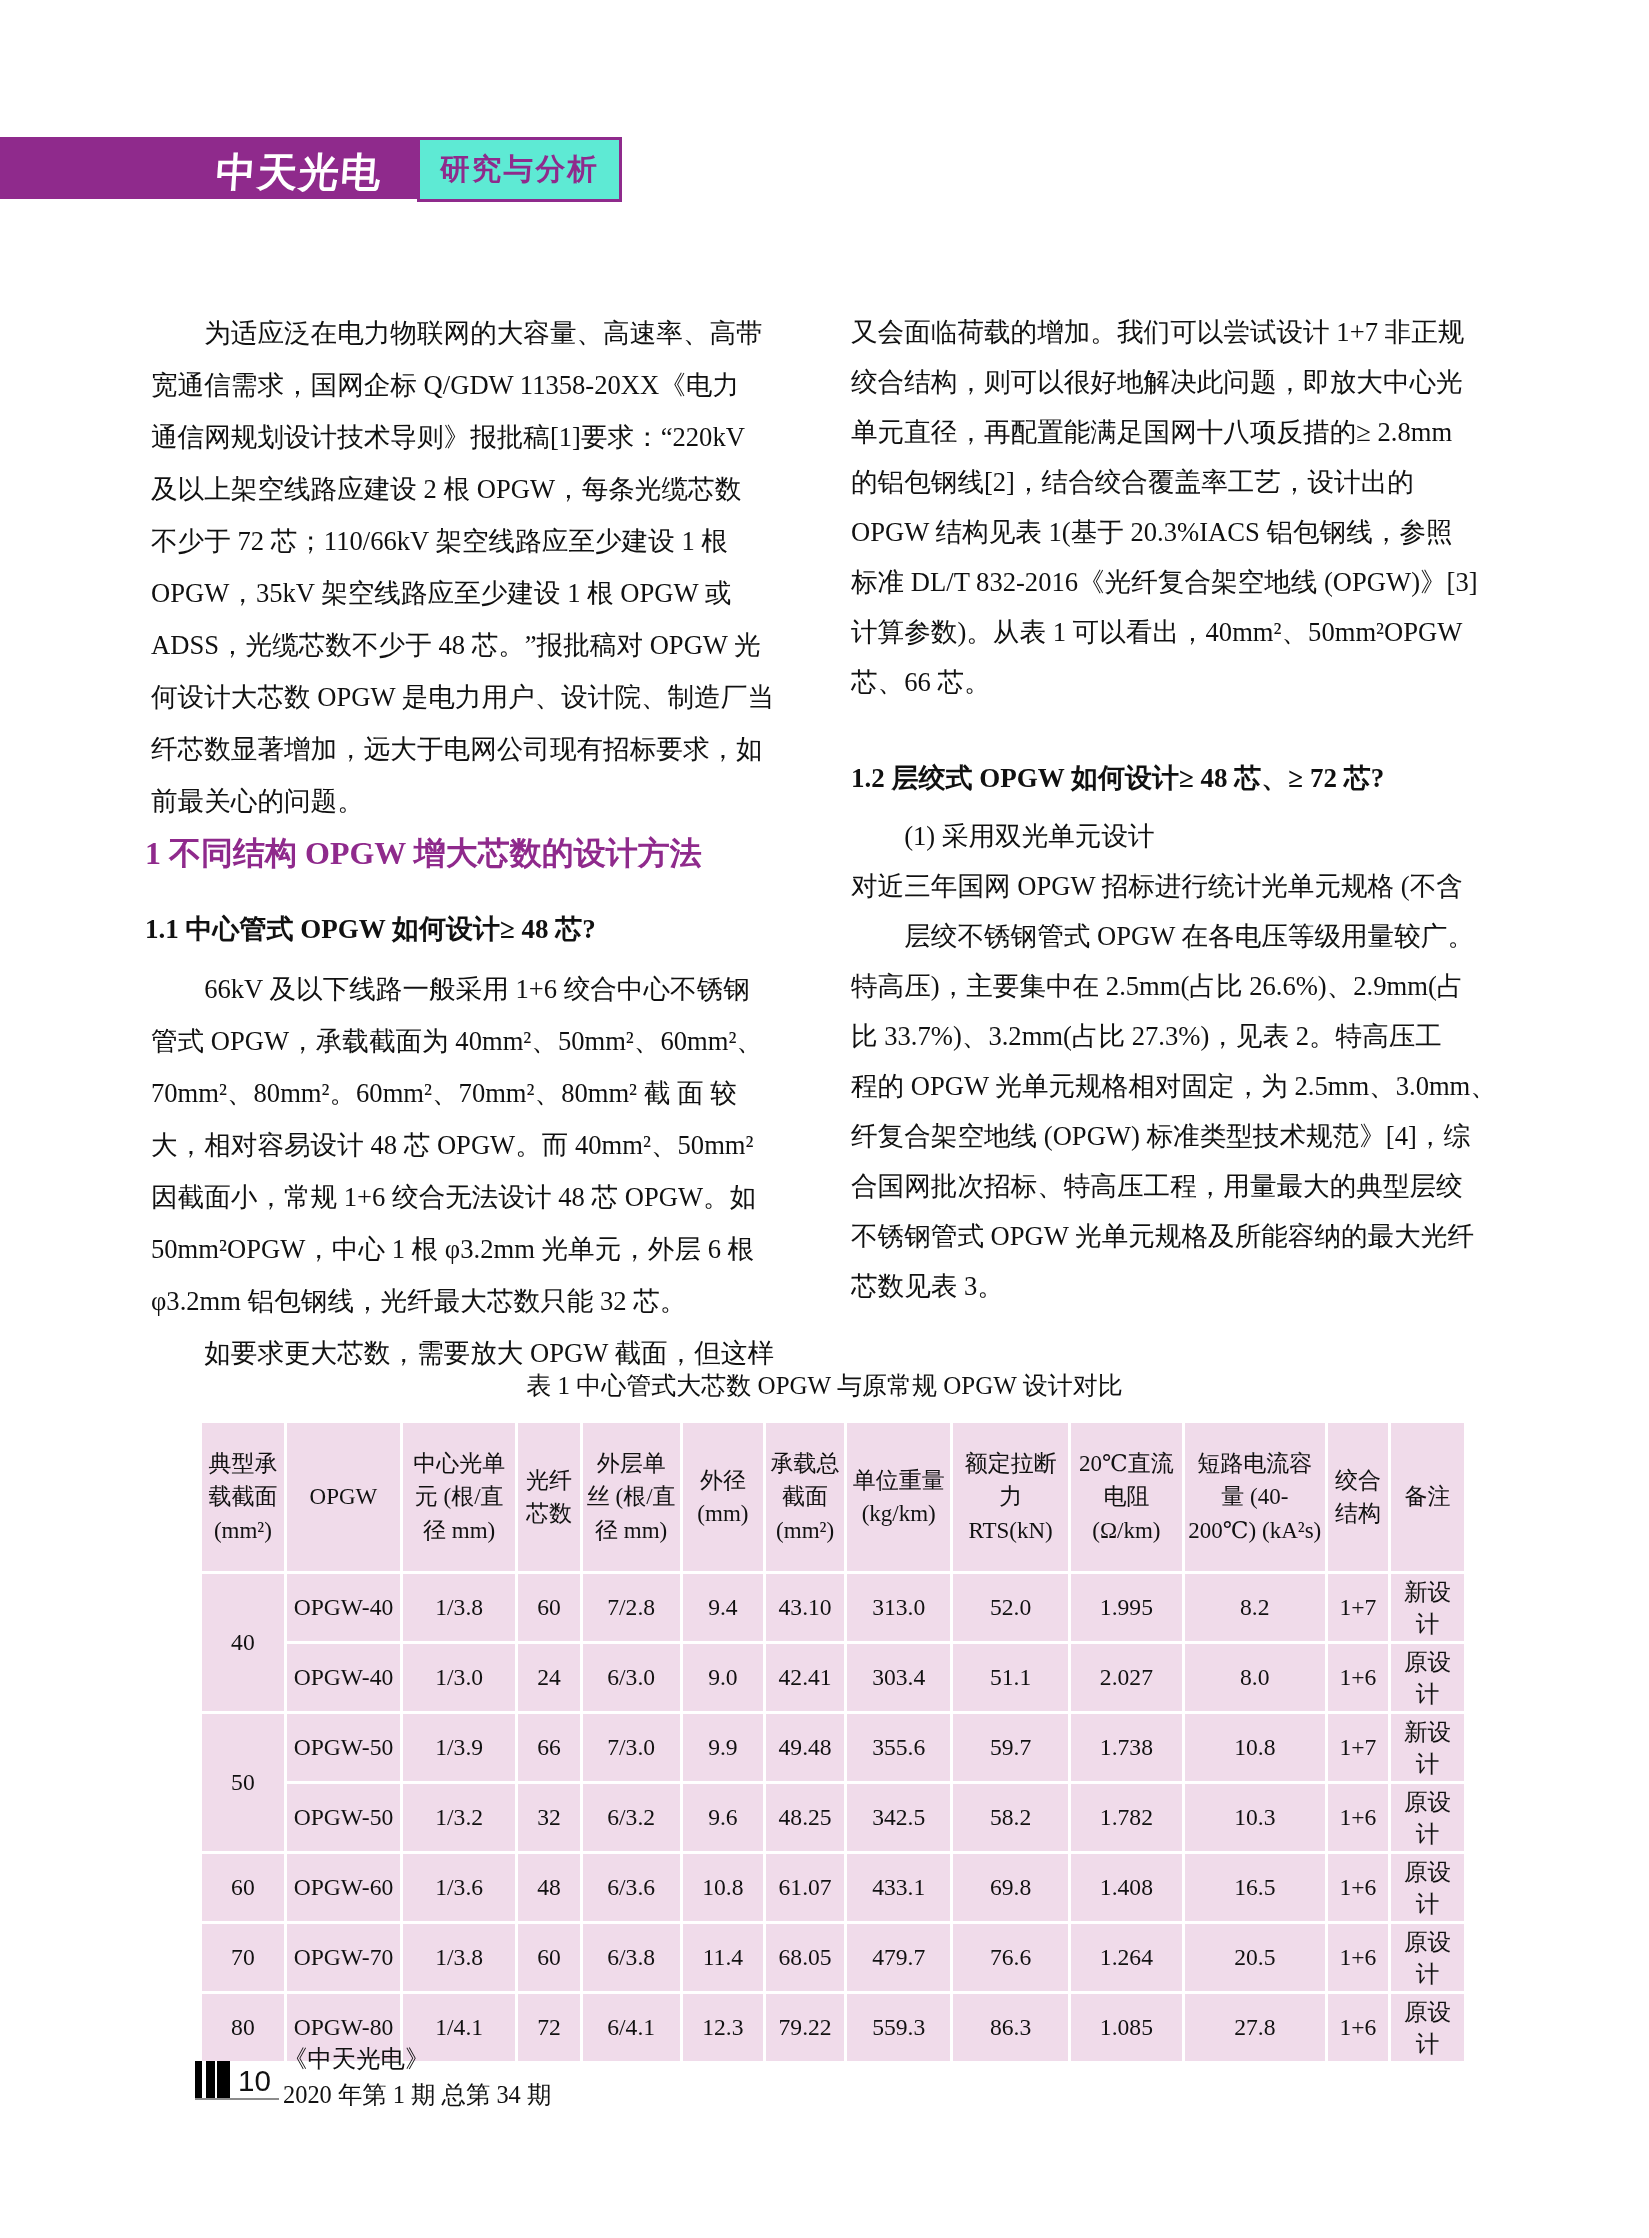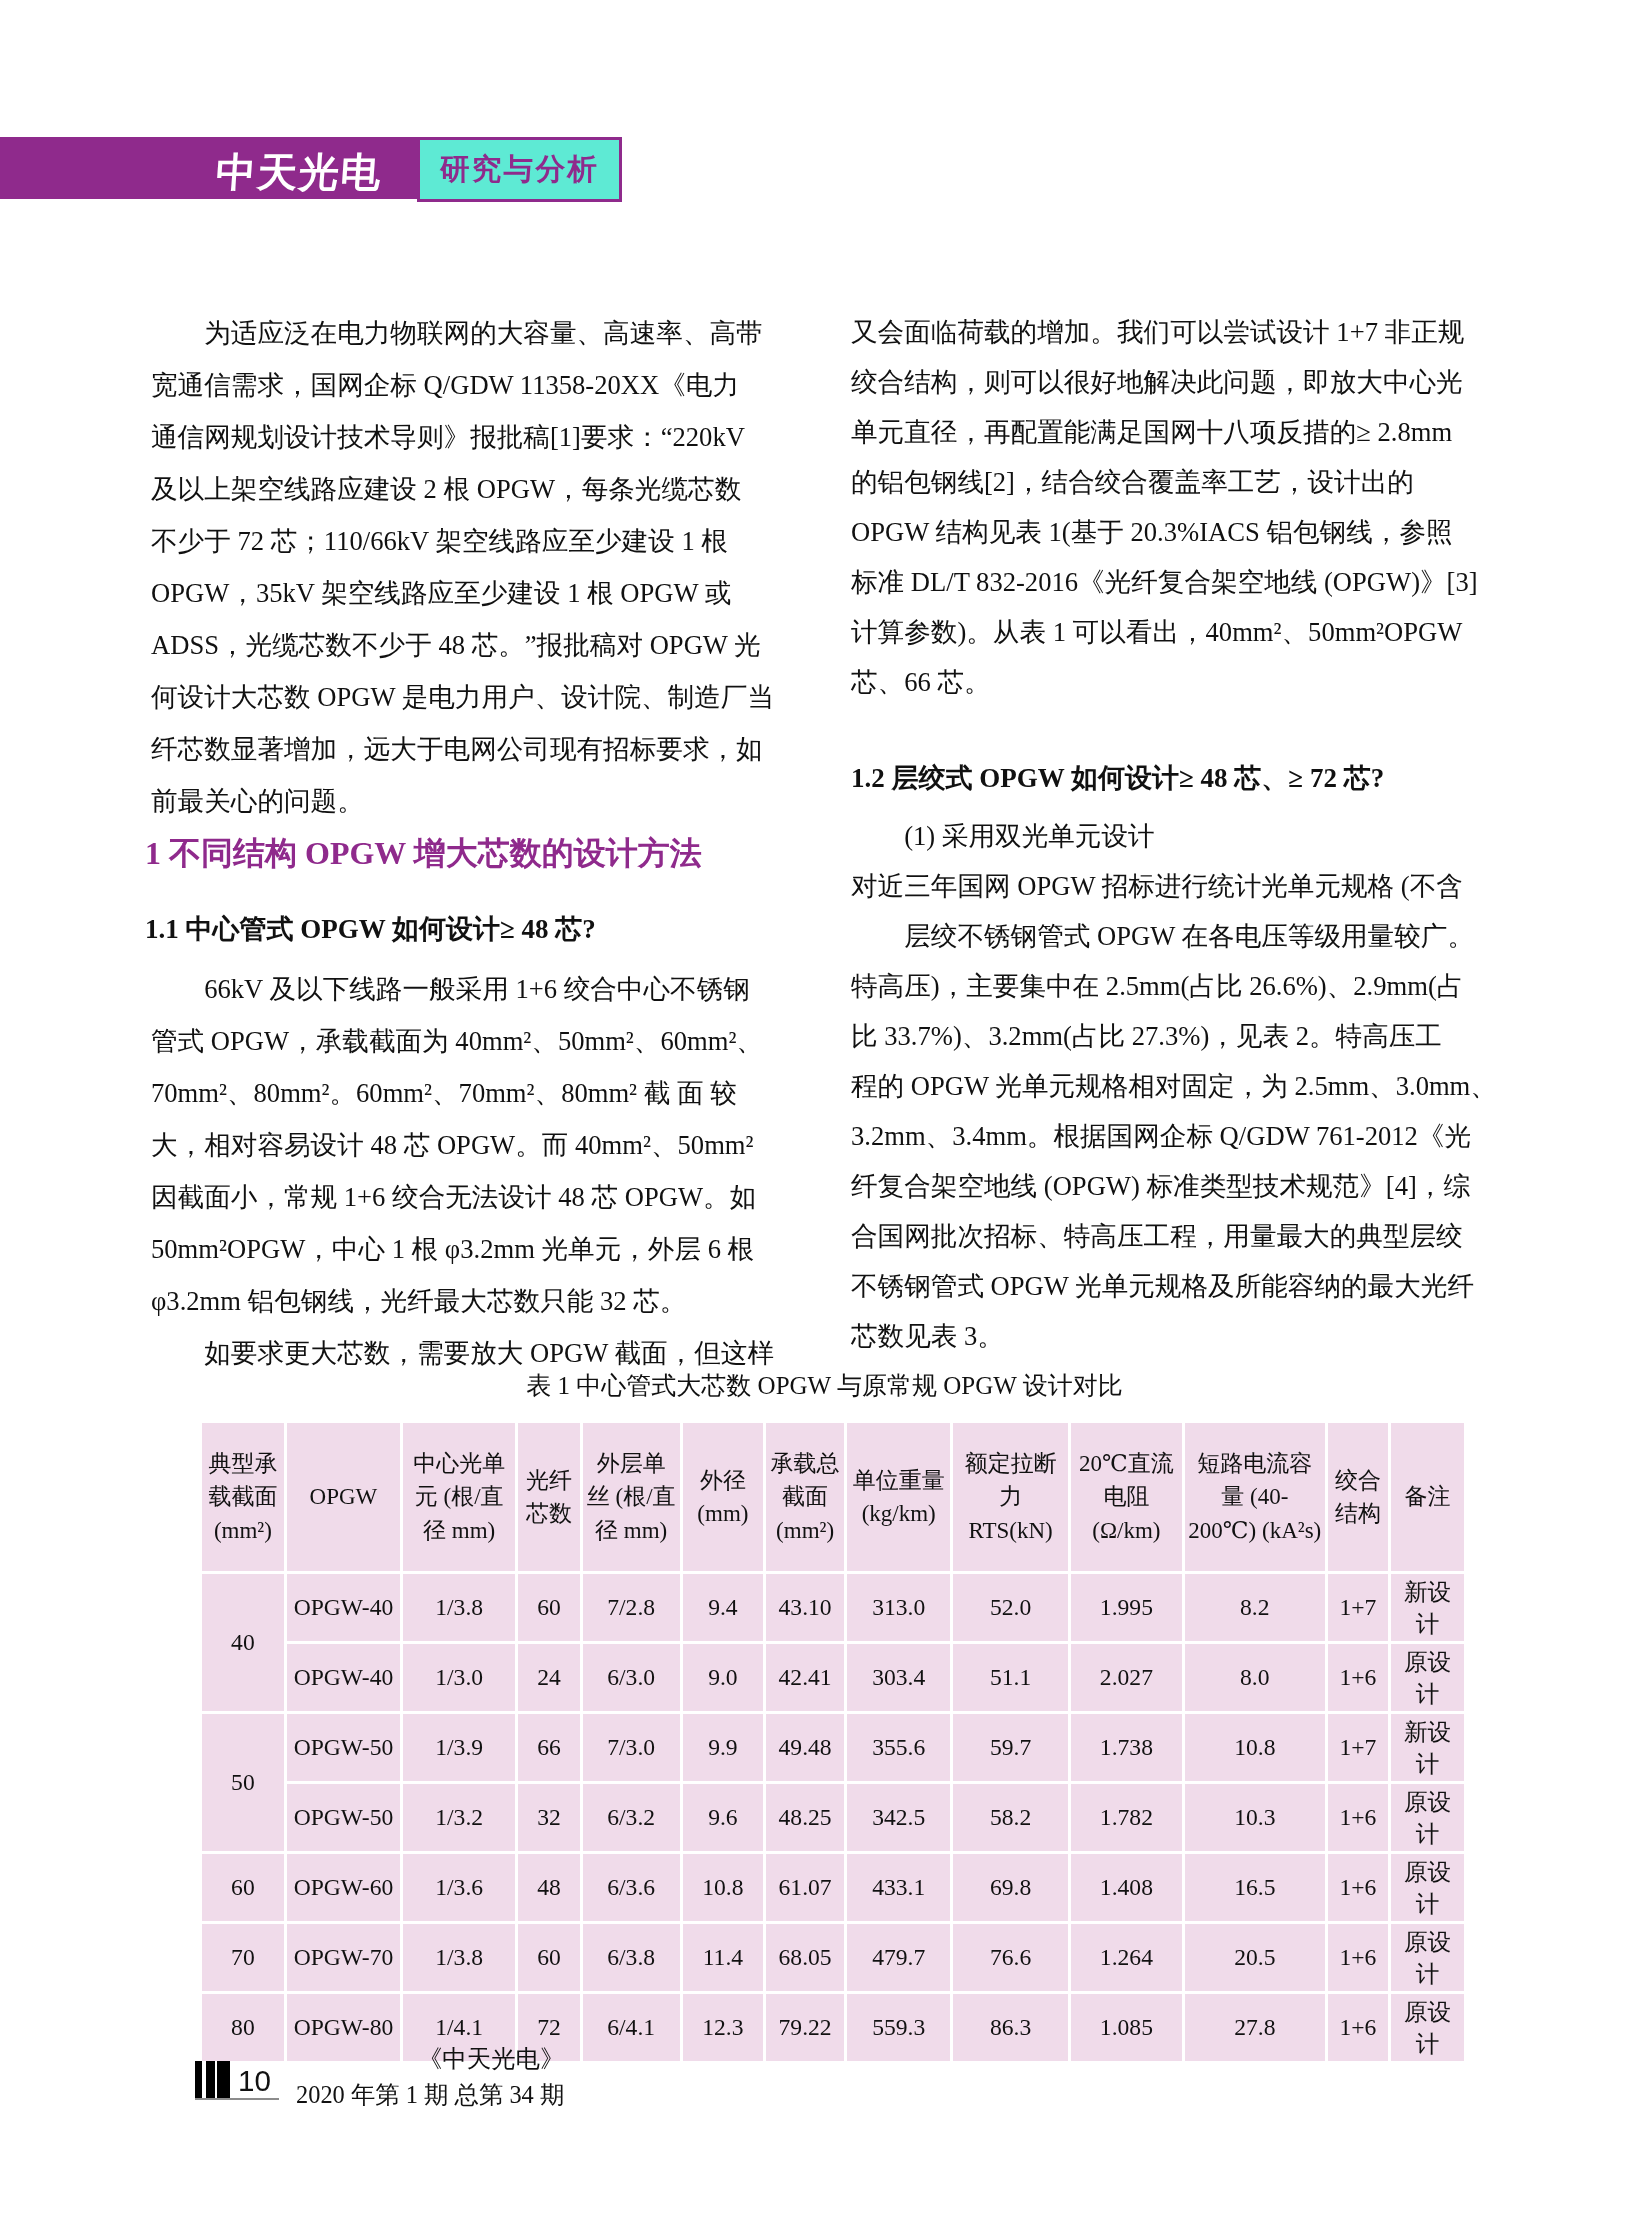--- a/index.html
+++ b/index.html
@@ -73,21 +73,21 @@
   .footer-bars{position:absolute;top:2061px;left:195px;width:37px;height:38px;}
   .footer-bars i{position:absolute;top:0;bottom:0;background:#000;}
   .footer-bars i.b1{left:0;width:6.6px;}
   .footer-bars i.b2{left:11px;width:8.9px;}
   .footer-bars i.b3{left:22px;width:13.3px;}
   .footer-rule{position:absolute;left:195px;top:2098px;width:84px;height:2.2px;background:var(--rule-gray);}
   .page-number{
     position:absolute;left:238px;top:2064px;font-size:29.6px;
     font-family:"Liberation Sans","DejaVu Sans",sans-serif;
   }
-  .journal-block{position:absolute;left:296px;top:2041px;font-size:24.4px;line-height:36px;text-align:right;}
+  .journal-block{position:absolute;left:283px;top:2041px;font-size:24.4px;line-height:36px;}
 </style>
 </head>
 <body>
 
 <div class="page">
 
   <div class="header-bar"></div>
   <div class="logo">中天光电</div>
   <div class="section-box">
     <span>研究与分析</span>
@@ -134,21 +134,20 @@
 
   <div class="h-black" style="left:851px;top:760px;">1.2 层绞式 OPGW 如何设计≥ 48 芯、≥ 72 芯?</div>
 
   <div class="col col-right flow-r" style="top:811px;">
       <div class="line">　　(1) 采用双光单元设计</div>
       <div class="line">对近三年国网 OPGW 招标进行统计光单元规格 (不含</div>
       <div class="line">　　层绞不锈钢管式 OPGW 在各电压等级用量较广。</div>
       <div class="line">特高压)，主要集中在 2.5mm(占比 26.6%)、2.9mm(占</div>
       <div class="line">比 33.7%)、3.2mm(占比 27.3%)，见表 2。特高压工</div>
       <div class="line">程的 OPGW 光单元规格相对固定，为 2.5mm、3.0mm、</div>
-      <div class="line">3.2mm、3.4mm。根据国网企标 Q/GDW 761-2012《光</div>
       <div class="line">纤复合架空地线 (OPGW) 标准类型技术规范》[4]，综</div>
       <div class="line">合国网批次招标、特高压工程，用量最大的典型层绞</div>
       <div class="line">不锈钢管式 OPGW 光单元规格及所能容纳的最大光纤</div>
       <div class="line">芯数见表 3。</div>
     </div>
 
   <div class="table-caption">表 1 中心管式大芯数 OPGW 与原常规 OPGW 设计对比</div>
   <table class="data" id="opgw-table">
     <colgroup>
         <col style="width: 6.7%;">

